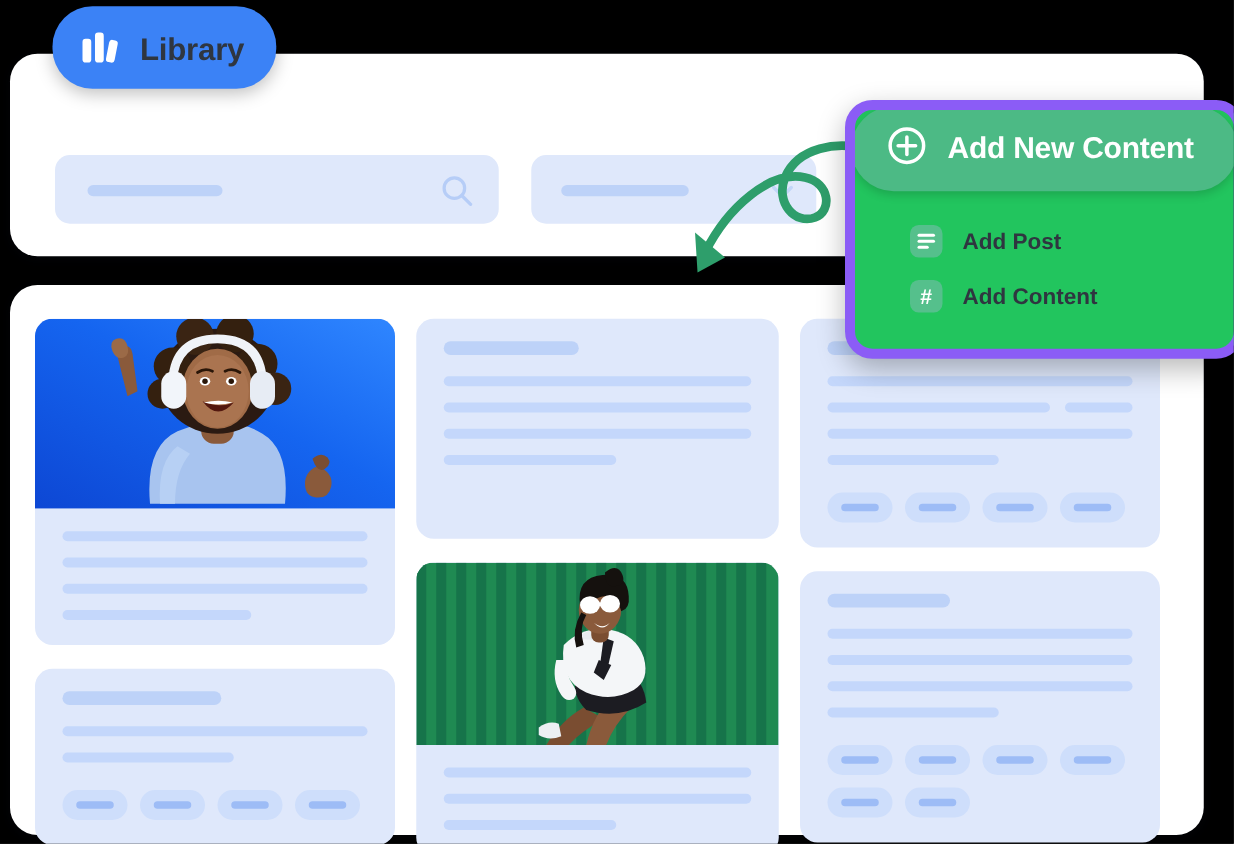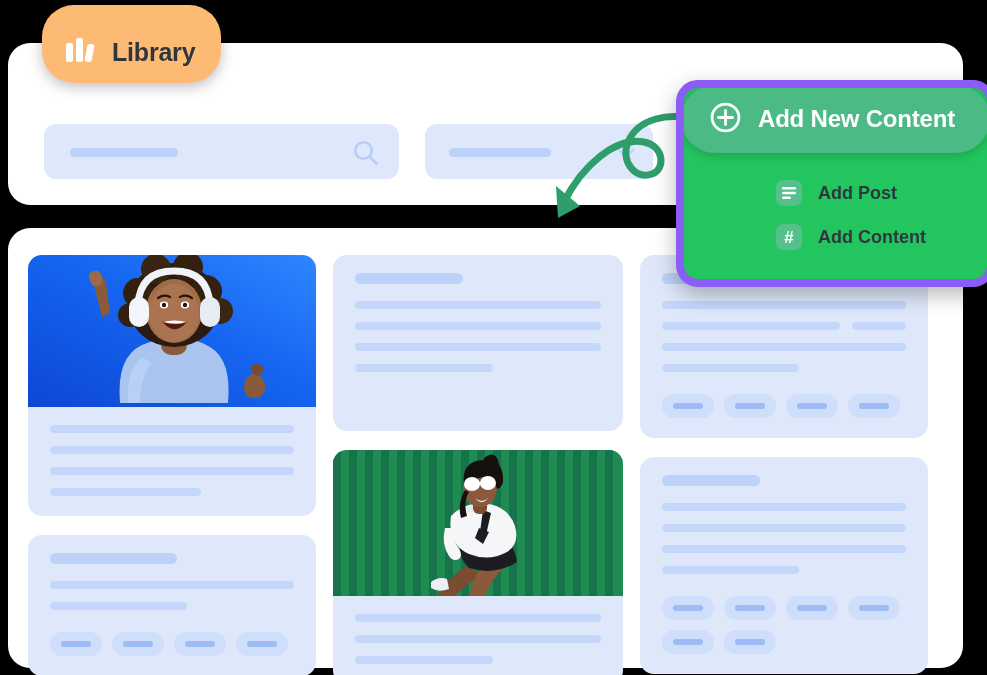--- a/index.html
+++ b/index.html
@@ -37,22 +37,22 @@
     border-radius: 22px;
     box-shadow: 0 2px 10px rgba(15, 23, 42, 0.18);
   }
 
   
   .library-badge {
     position: absolute;
     left: 42px;
     top: 5px;
     height: 62px;
-    padding: 16px 26px 0 22px;
-    background: #fdba74;
+    padding: 4px 26px 0 22px;
+    background: #3b82f6;
     border-radius: 32px;
     display: flex;
     align-items: center;
     gap: 14px;
     box-shadow: 0 4px 14px rgba(0,0,0,0.25);
     z-index: 40;
   }
   .library-badge .label {
     font-size: 25px;
     font-weight: bold;
@@ -144,21 +144,20 @@
     box-shadow: 0 3px 8px rgba(0,0,0,0.16);
   }
   .add-menu-header .title {
     color: #ffffff;
     font-size: 24px;
     font-weight: bold;
     letter-spacing: -0.2px;
   }
   .menu-list {
     padding: 18px 0 20px 16px;
-    margin-left: 48px;
   }
   .menu-item {
     display: flex;
     align-items: center;
     gap: 16px;
     padding: 9px 0 9px 28px;
   }
   .menu-item .mi-label {
     font-size: 18px;
     font-weight: bold;

